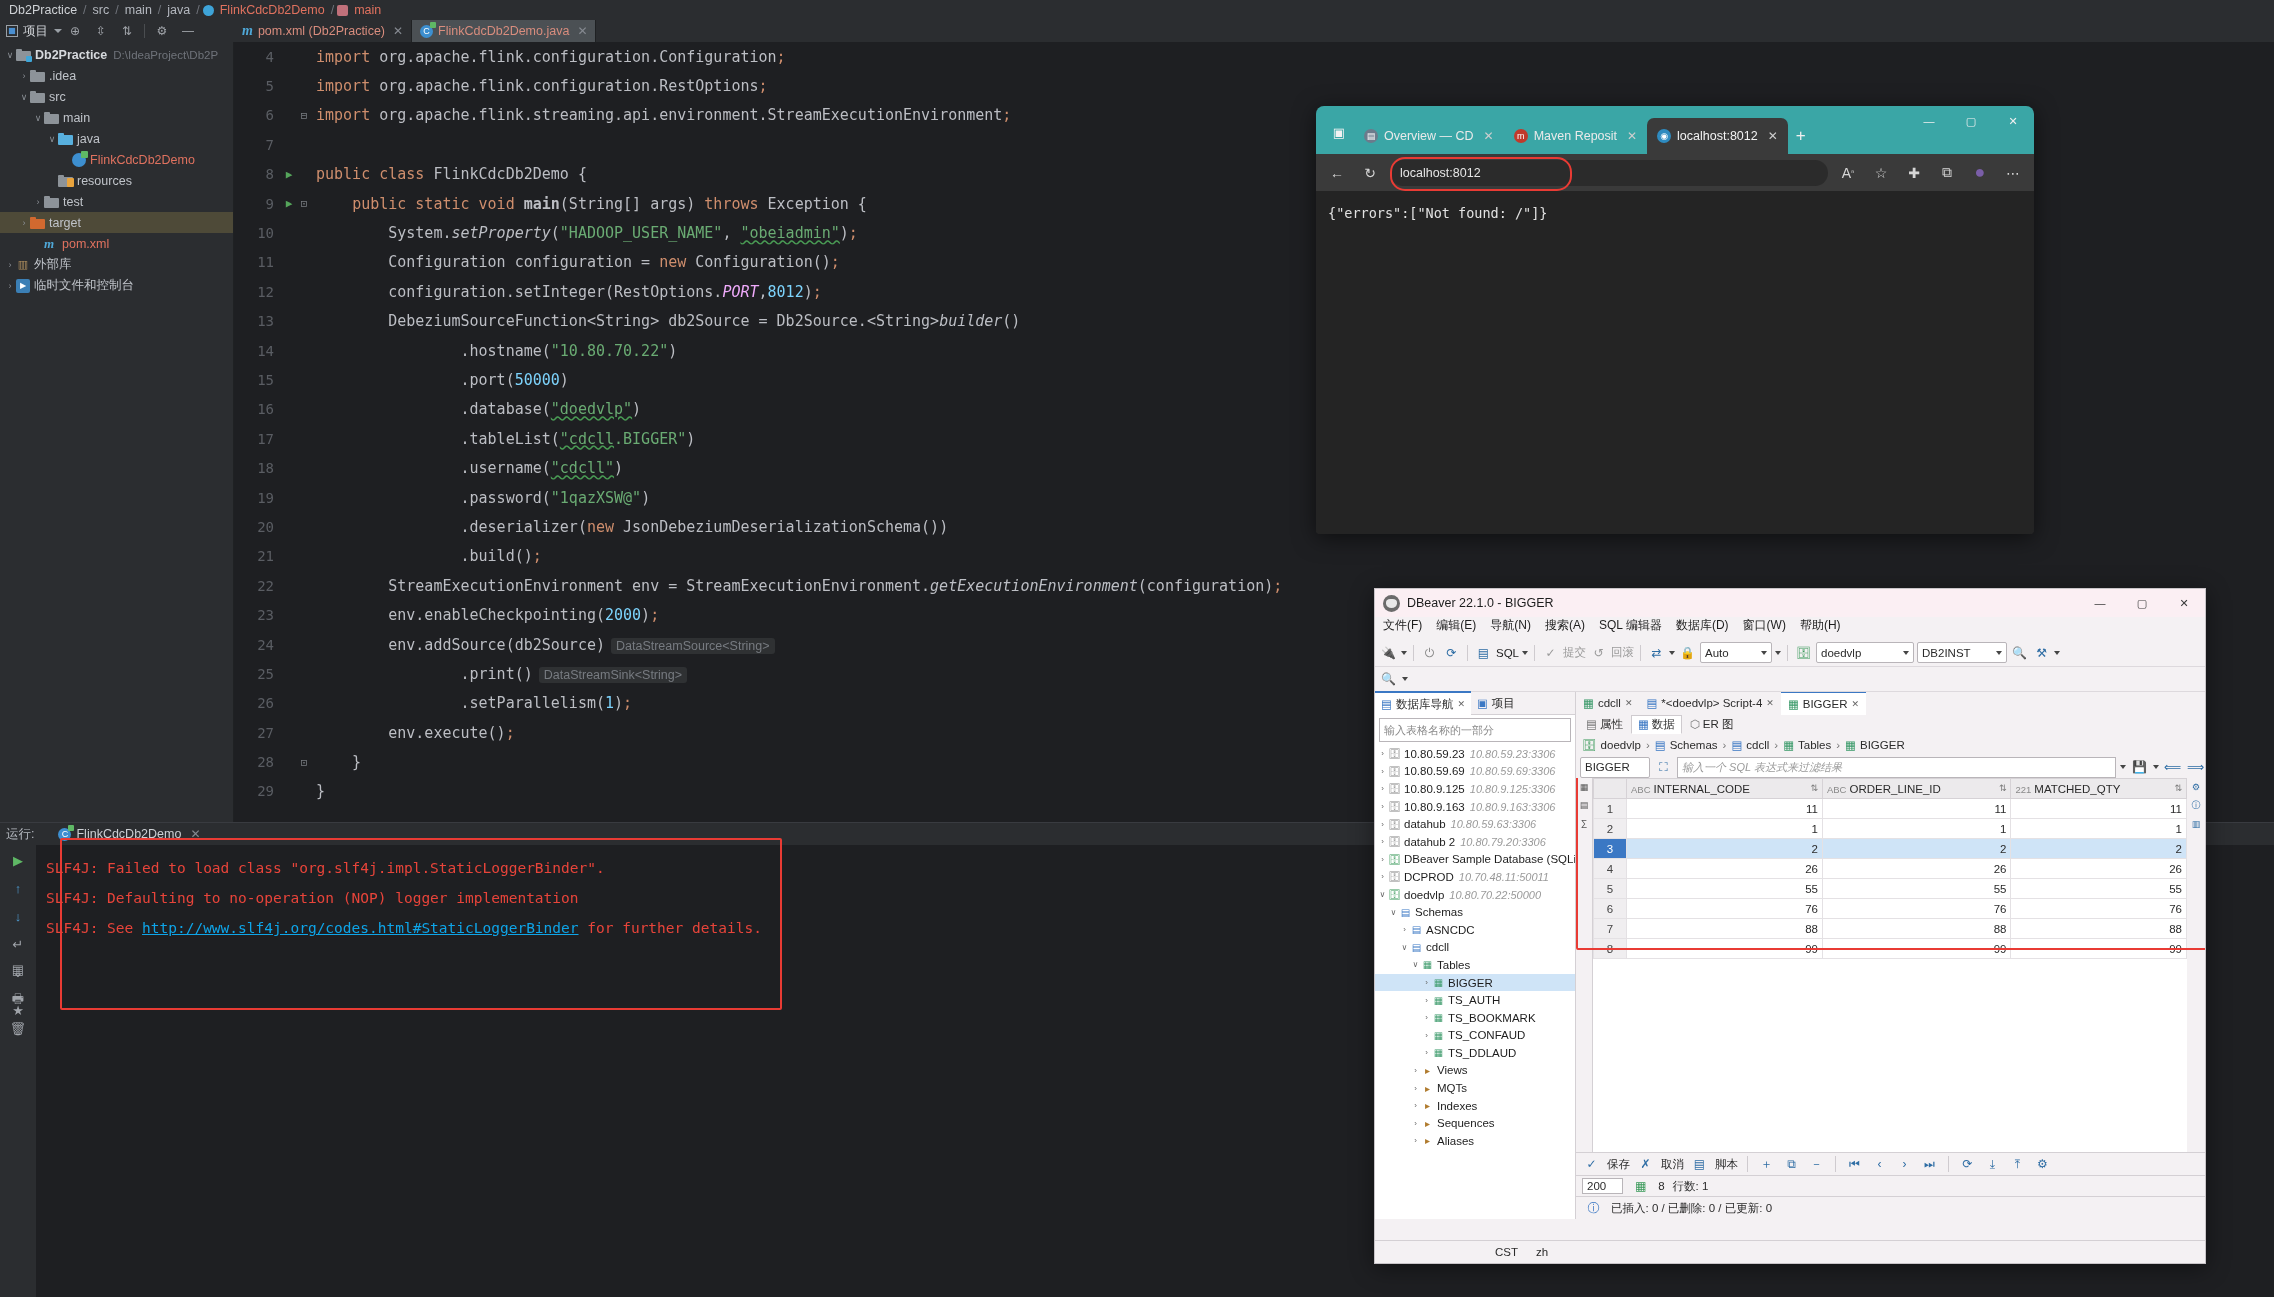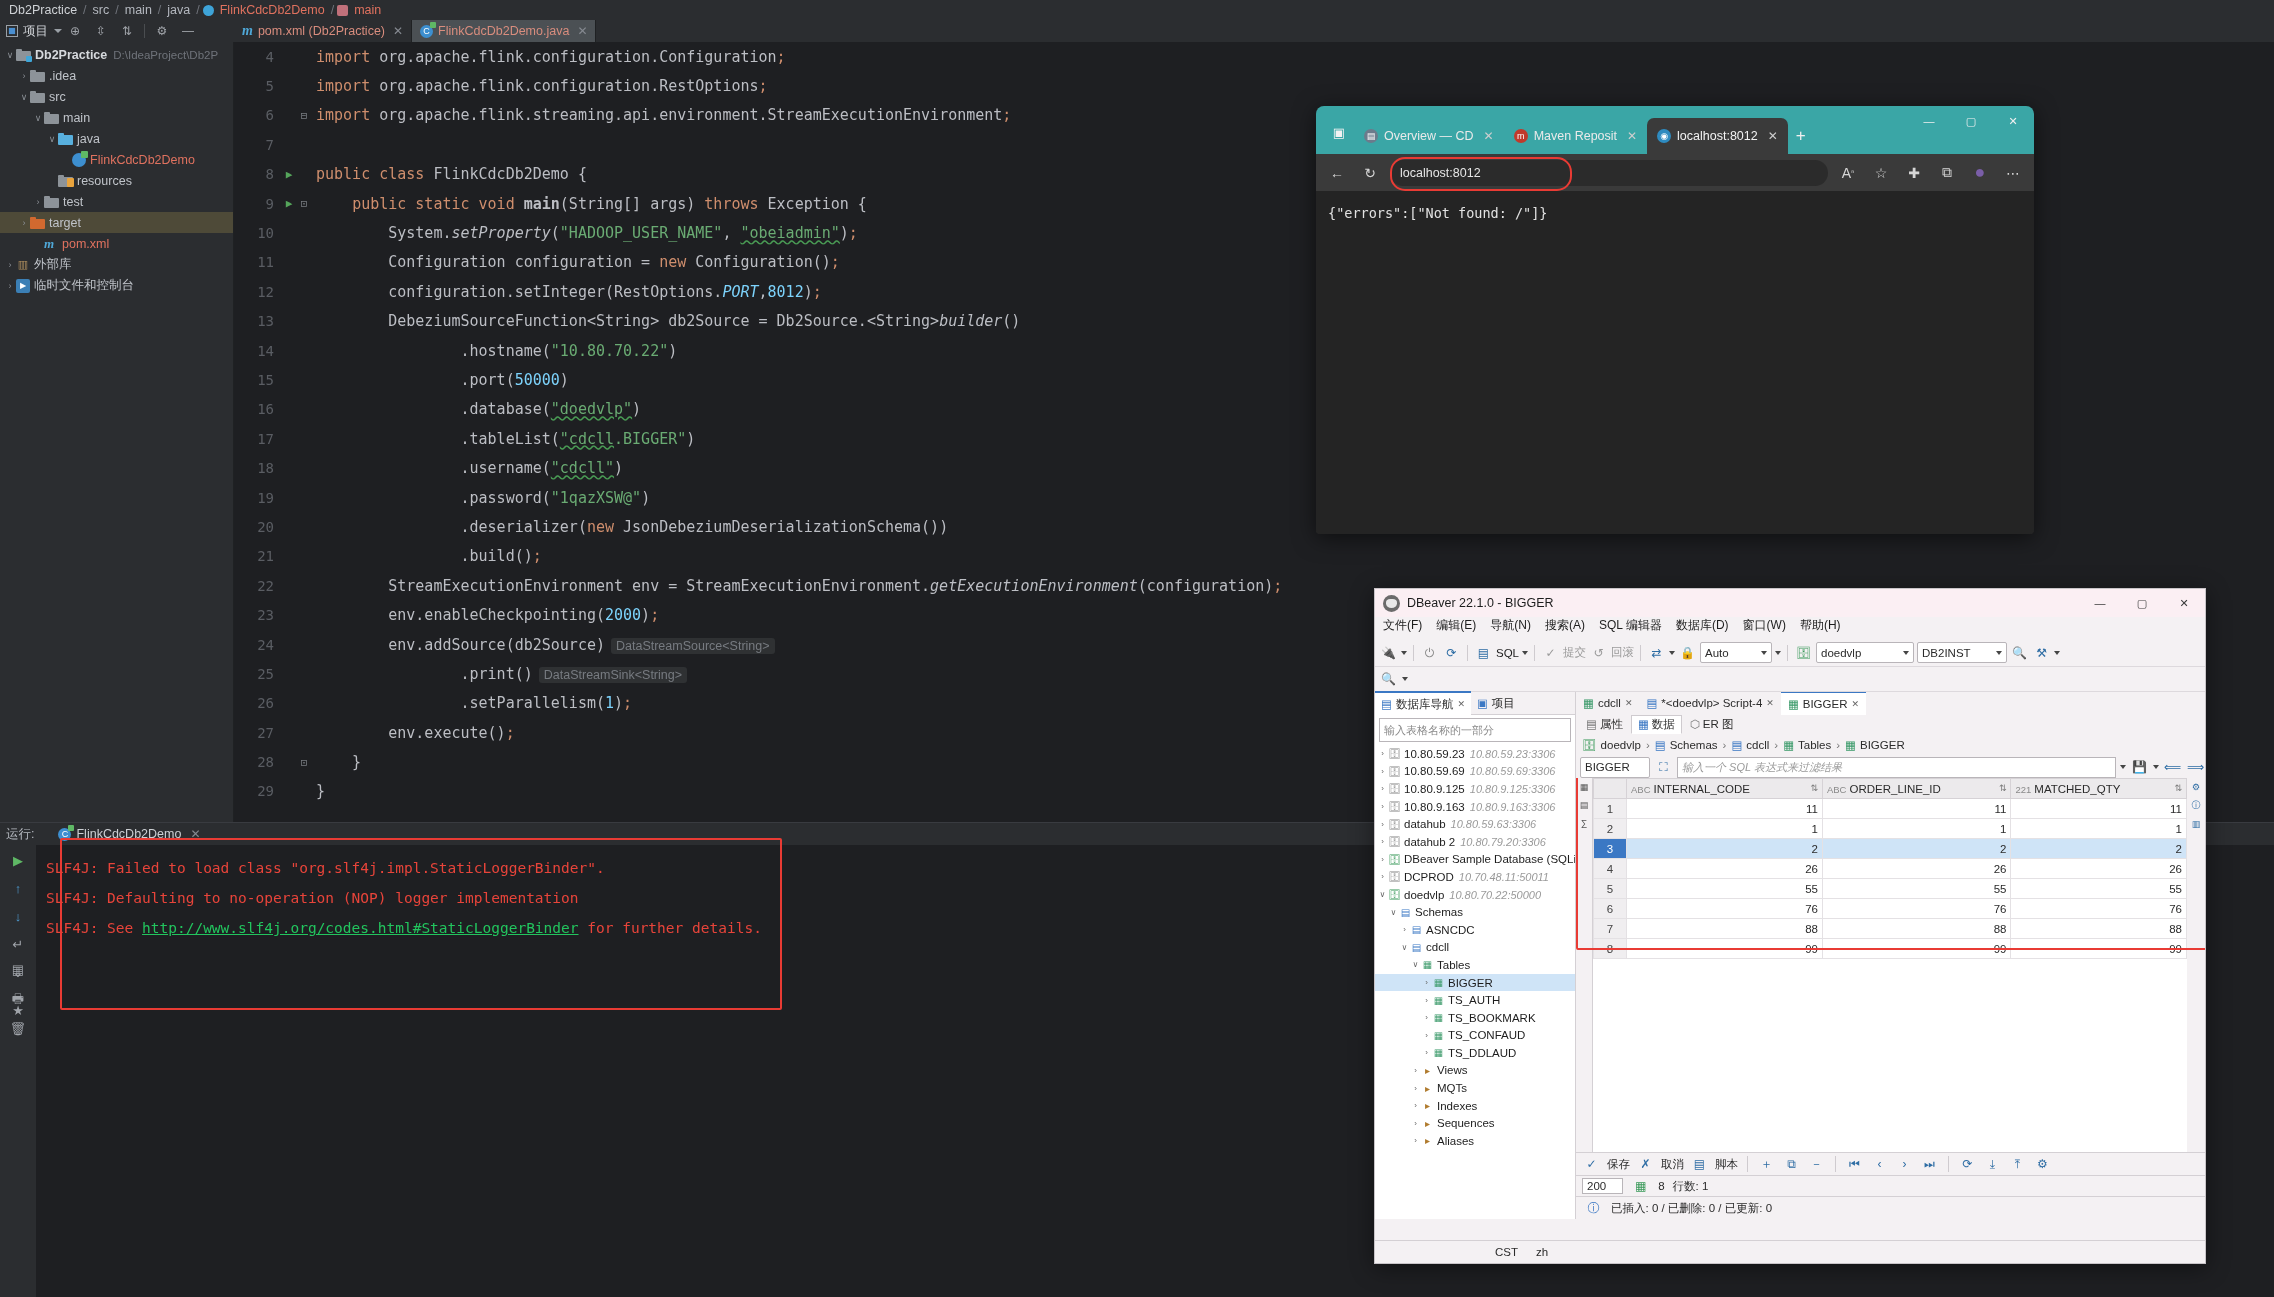--- a/index.html
+++ b/index.html
@@ -80,41 +80,41 @@
 
   
   #editor{left:234px;top:42px;width:2040px;height:780px;background:#1e1f22;overflow:hidden;}
   .cline{height:29.4px;display:flex;align-items:center;font-family:"DejaVu Sans Mono",monospace;
       font-size:15px;white-space:pre;}
   .gut{width:40px;text-align:right;color:#5a5d63;font-size:14px;flex:0 0 40px;padding-right:8px;}
   .runm{width:14px;flex:0 0 14px;text-align:center;color:#55a55b;font-size:11px;}
   .foldm{width:16px;flex:0 0 16px;text-align:center;color:#787c82;font-size:11px;}
   .code{padding-left:4px;}
   .kw{color:#cf8e6d;} .str{color:#6aab73;} .num{color:#7dd3fc;}
-  .fn{color:#bcbec4;font-style:italic;} .stat{color:#7dd3fc;font-style:italic;}
+  .fn{color:#bcbec4;font-style:italic;} .stat{color:#f0abfc;font-style:italic;}
   .pl{color:#bcbec4;} .semi{color:#cf8e6d;}
   .hint{background:#2f3133;color:#777b81;font-size:12.5px;padding:1px 5px;border-radius:3px;
       font-family:"Liberation Sans",sans-serif;margin-left:6px;}
   .wav{text-decoration:underline;text-decoration-style:wavy;text-decoration-color:#499c54;}
 
   
   #console{left:0;top:822px;width:2274px;height:475px;background:#1e1f22;border-top:1px solid #393b40;}
   #console-head{height:22px;display:flex;align-items:center;padding-left:6px;font-size:12.5px;
       color:#b4b8bf;background:#2b2d30;}
   .runtab{display:flex;align-items:center;gap:5px;margin-left:24px;color:#cdd0d4;}
   #console-body{display:flex;height:453px;}
   .crail{width:36px;background:#2b2d30;padding-top:6px;display:flex;flex-direction:column;
       align-items:center;gap:10px;}
   .crail .ci{width:18px;height:18px;color:#a0a4aa;font-size:13px;display:flex;
       align-items:center;justify-content:center;}
   .cout{flex:1;position:relative;padding:8px 0 0 10px;font-family:"DejaVu Sans Mono",monospace;
       font-size:14.5px;color:#bcbec4;line-height:30px;}
   .redbox{position:absolute;left:60px;top:838px;width:718px;height:168px;
       border:2.5px solid #e93b34;border-radius:2px;pointer-events:none;}
-  .lnk{color:#22c55e;text-decoration:underline;}
+  .lnk{color:#0ea5e9;text-decoration:underline;}
   #left-rail{left:0;top:822px;width:36px;height:475px;}
 
   
   #browser{left:1316px;top:106px;width:718px;height:428px;background:#2b2b2b;
       border-radius:8px 8px 4px 4px;box-shadow:0 4px 22px rgba(0,0,0,.55);overflow:hidden;}
   #b-titlebar{height:48px;background:#3aa6a6;display:flex;align-items:flex-end;padding-left:8px;}
   .b-sysicon{width:30px;height:30px;margin-bottom:7px;display:flex;align-items:center;
       justify-content:center;color:#f2f2f2;}
   .btabs{display:flex;align-items:flex-end;height:48px;}
   .btab{height:36px;display:flex;align-items:center;gap:6px;padding:0 10px;font-size:12.5px;

